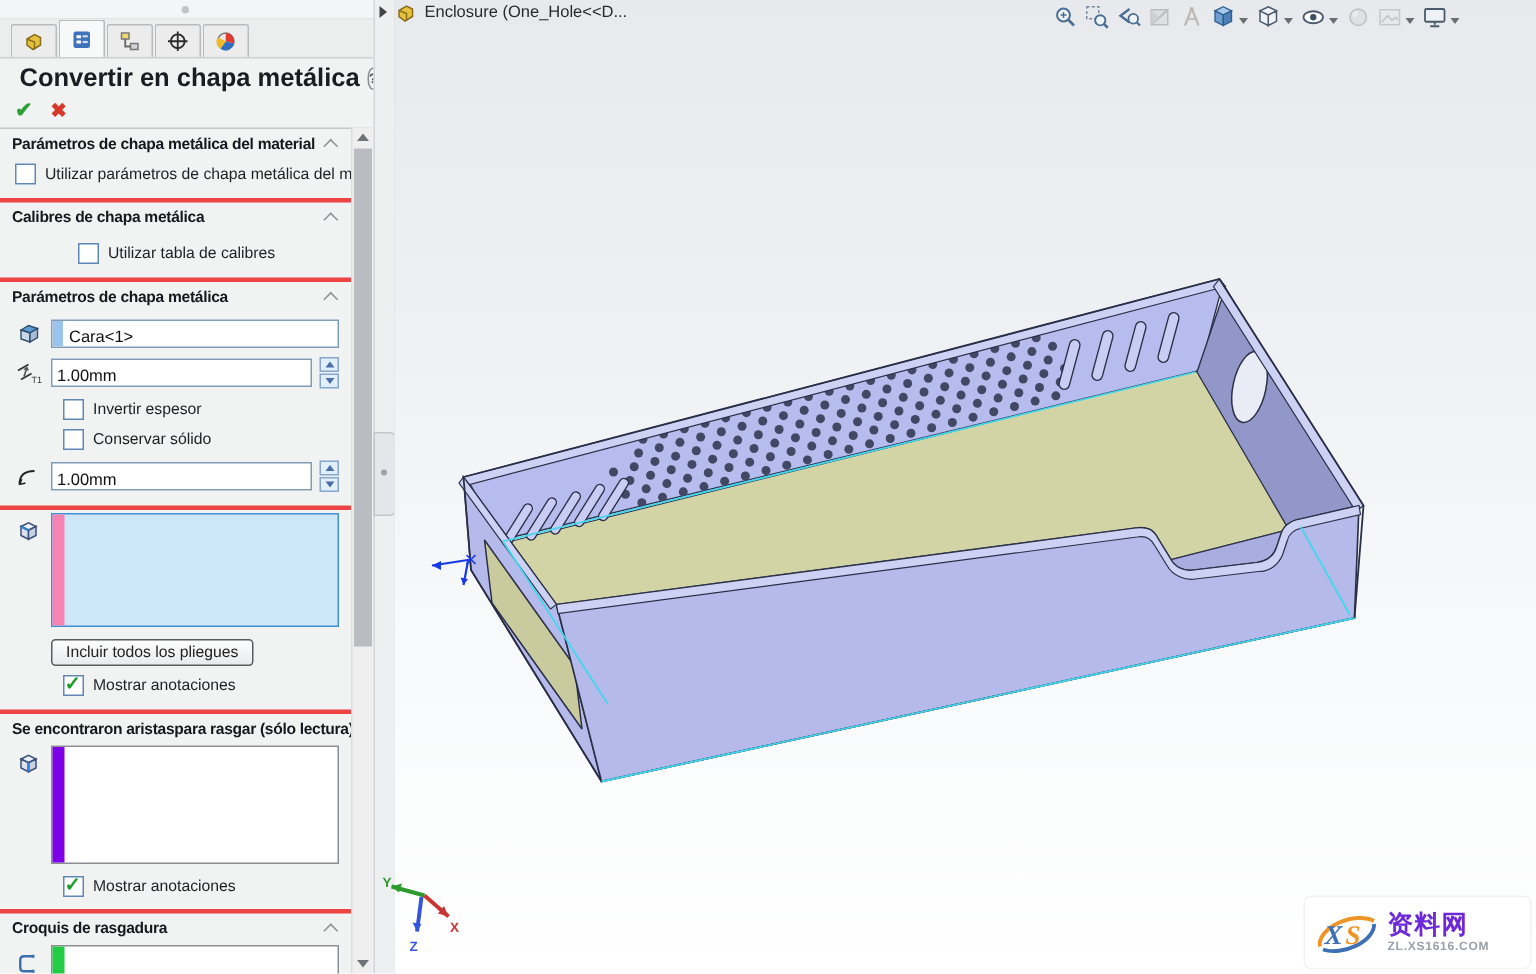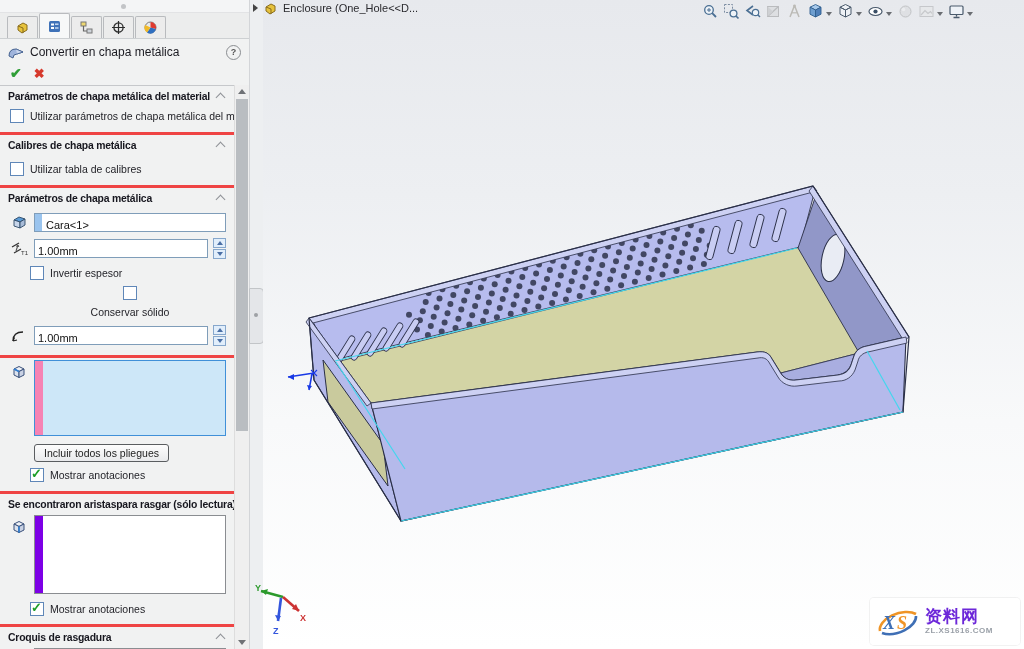--- a/index.html
+++ b/index.html
@@ -7,34 +7,34 @@
        font-family:"Liberation Sans",sans-serif;background:#fff;
        -webkit-font-smoothing:antialiased;}
   
   .panel{position:absolute;left:0;top:0;width:249px;height:649px;background:#f1f2f2;}
   .top-strip{height:12px;background:#f4f5f6;border-bottom:1px solid #e2e3e5;position:relative;}
   .top-strip .grip{position:absolute;left:121px;top:4px;width:5px;height:5px;border-radius:50%;background:#c2c4c7;}
   .tabs{height:25px;background:#eceded;display:flex;align-items:flex-end;padding-left:7px;border-bottom:1px solid #cdd0d2;}
   .tab{width:29px;height:21px;display:flex;align-items:center;justify-content:center;border:1px solid #b9bbbe;border-bottom:none;background:#ececec;margin-right:1px;border-radius:2px 2px 0 0;}
   .tab.active{background:#f7f8f8;height:24px;}
   .pm-header{height:22px;display:flex;align-items:center;gap:5px;padding:2px 8px 0 8px;}
-  .pm-title{font-size:12px;font-weight:normal;color:#1b1b22;white-space:nowrap;text-align:right;}
+  .pm-title{font-size:17px;font-weight:bold;color:#1b1b22;white-space:nowrap;text-align:right;}
   .help{margin-left:auto;width:13px;height:13px;border:1px solid #8a8d91;border-radius:50%;color:#555;
         font-size:9px;font-weight:bold;display:flex;align-items:center;justify-content:center;}
   .pm-actions{height:20px;display:flex;align-items:center;gap:12px;padding:0 10px 2px 10px;border-bottom:1px solid #c6c8cb;}
   .ok{color:#2f9e36;font-size:14px;font-weight:bold;line-height:1;}
   .cancel{color:#d6392c;font-size:13px;font-weight:bold;line-height:1;}
   .sections{width:234px;}
   .section{border-bottom:3px solid #ef4444;}
   .section-header{display:flex;align-items:center;padding:5px 8px 3px 8px;font-size:10.4px;letter-spacing:-0.2px;
                   font-weight:bold;color:#17171f;white-space:nowrap;overflow:hidden;}
   .chev{flex:none;width:6px;height:6px;border-left:1.6px solid #8e9196;border-top:1.6px solid #8e9196;
         transform:rotate(45deg);margin:2px 2px 0 auto;}
   .cbrow{display:flex;align-items:center;gap:6px;padding:4px 4px 9px 10px;font-size:10.5px;color:#1e1e24;white-space:nowrap;}
-  .cbrow.indent{padding-left:30px;}
+  .cbrow.indent{padding-left:42px;}
   .cb{flex:none;width:12px;height:12px;border:1px solid #5f87b8;background:#fff;position:relative;}
   .cb.checked::after{content:"✓";position:absolute;left:0;top:-3px;font-size:13px;font-weight:bold;color:#1d9e27;}
   .frow{display:flex;align-items:center;gap:5px;padding:3px 8px 3px 8px;}
   .ficon{flex:none;width:21px;display:flex;justify-content:center;}
   .field{flex:1;height:17px;background:#fff;border:1px solid #7f9db9;display:flex;align-items:flex-end;
          font-size:11px;color:#111;padding-left:3px;overflow:hidden;}
   .sel-sliver{flex:none;width:7px;height:100%;background:#9ac4ee;margin-right:4px;margin-left:-3px;}
   .spin{flex:none;width:13px;display:flex;flex-direction:column;gap:1px;}
   .spin .sbtn{height:8px;border:1px solid #86a7cc;background:#e1eefb;position:relative;}
   .spin .sbtn::after{content:"";position:absolute;left:3px;border-left:3px solid transparent;border-right:3px solid transparent;}
@@ -158,21 +158,21 @@
         <span class="cb"></span>
         <span>Utilizar parámetros de chapa metálica del material</span>
       </div>
     </div>
 
     <div class="section">
       <div class="section-header">
         <span>Calibres de chapa metálica</span>
         <span class="chev"></span>
       </div>
-      <div class="cbrow" style="padding-top:8px;">
+      <div class="cbrow" style="padding-top:8px;margin-left:42px;">
         <span class="cb"></span>
         <span>Utilizar tabla de calibres</span>
       </div>
     </div>
 
     <div class="section">
       <div class="section-header">
         <span>Parámetros de chapa metálica</span>
         <span class="chev"></span>
       </div>
@@ -204,21 +204,21 @@
         </div>
         <div class="spin">
             <div class="sbtn up"></div>
             <div class="sbtn down"></div>
           </div>
       </div>
       <div class="cbrow indent" style="padding-bottom:2px;">
         <span class="cb"></span>
         <span>Invertir espesor</span>
       </div>
-      <div class="cbrow indent" style="padding-bottom:4px;flex-direction:column;">
+      <div class="cbrow indent" style="padding-bottom:4px;">
         <span class="cb"></span>
         <span>Conservar sólido</span>
       </div>
       <div class="frow" style="padding-bottom:9px;">
         <span class="ficon">
             <svg width="18" height="16">
               <path d="M3,13 Q3,4 13,4" fill="none" stroke="#222" stroke-width="1.3"></path>
               <path d="M3,13 L4.5,9.5 M3,13 L7,12" fill="none" stroke="#222" stroke-width="1.1"></path>
             </svg>
           </span>

